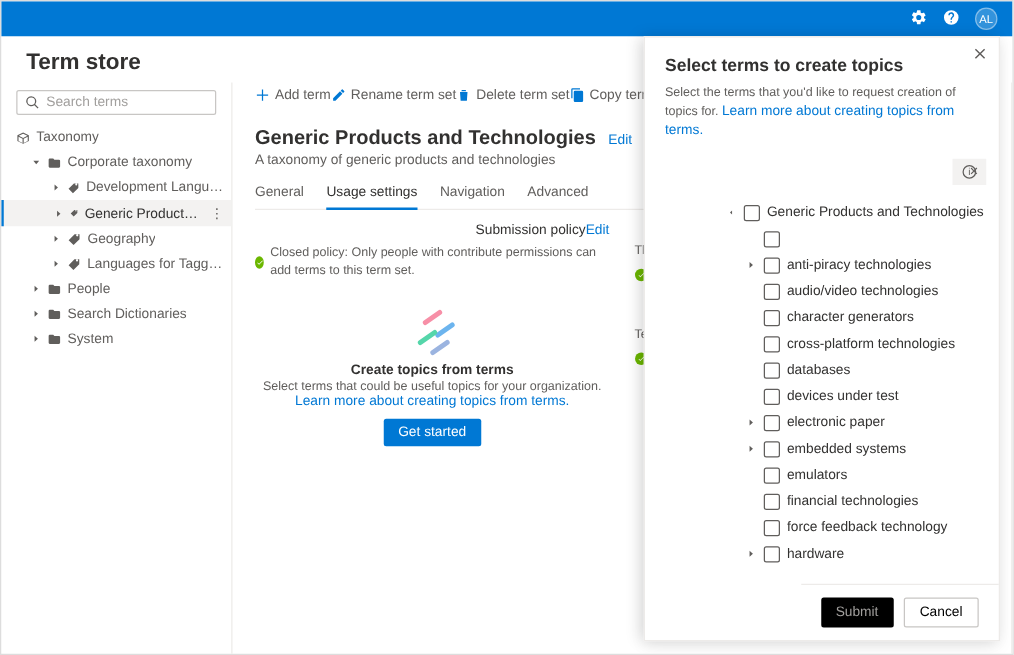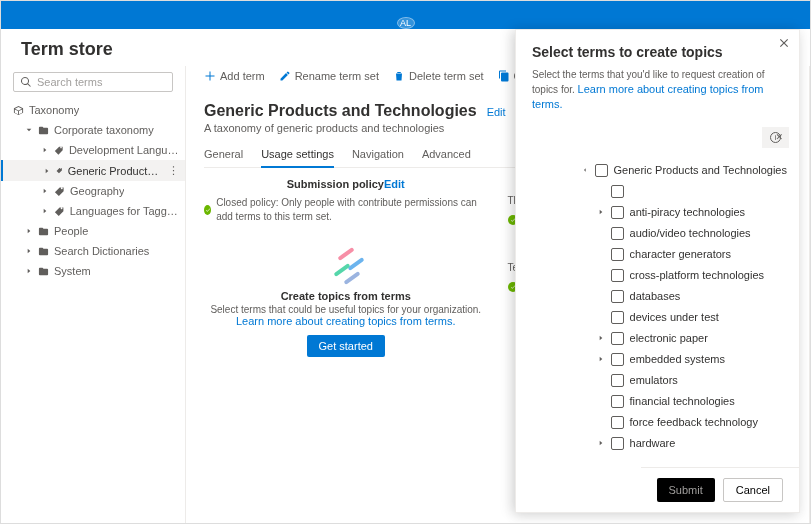--- a/index.html
+++ b/index.html
@@ -15,21 +15,20 @@
     border: 1px solid #ddd;
   }
   .top-bar {
     background: #0078d4;
     height: 28px;
     display: flex;
     align-items: center;
     justify-content: flex-end;
     padding: 0 12px;
     gap: 12px;
-    flex-direction: column;
   }
   .top-bar svg { fill: #fff; }
   .avatar {
     width: 18px; height: 18px; border-radius: 50%;
     background: rgba(255,255,255,.2); color: #fff;
     font-size: 9px; display: flex; align-items: center;
     justify-content: center; border: 1px solid rgba(255,255,255,.4);
   }
   .page-header {
     padding: 10px 20px 6px;
@@ -74,36 +73,36 @@
   .tree-row .lbl { white-space: nowrap; overflow: hidden; text-overflow: ellipsis; max-width: 120px;}
   .tree-row .dots { margin-left: auto; color: #605e5c; }
 
   .content {
     flex: 1;
     padding: 2px 18px 10px;
     border-right: 1px solid #edebe9;
     overflow: hidden;
   }
   .toolbar {
-    display: flex; gap: 14px;
+    display: flex; 
     font-size: 11px; color: #605e5c;
     padding: 2px 0 10px;
   }
   .toolbar .tbtn { display: flex; align-items: center; gap: 4px; cursor: pointer;}
   .toolbar svg { width: 12px; height: 12px; fill: #0078d4; }
   .title-row { display: flex; align-items: baseline; gap: 10px; margin-top: 10px;}
   .title { font-size: 16px; font-weight: 600; }
   .link { color: #0078d4; font-size: 11px; cursor: pointer;}
   .subtitle { font-size: 11px; color: #605e5c; margin-top: 2px;}
   .tabs { display: flex; gap: 18px; margin-top: 14px; font-size: 11px; color: #605e5c; border-bottom: 1px solid #edebe9;}
   .tab { padding-bottom: 6px; cursor: pointer;}
   .tab.active { color: #323130; border-bottom: 2px solid #0078d4; margin-bottom: -1px;}
   .sections { display: flex; gap: 20px;}
   .col { flex:1; padding-top: 10px;}
-  .sec-header { display: flex; justify-content: center; font-size: 11px; font-weight: 700; margin-bottom: 4px;}
+  .sec-header { display: flex; justify-content: flex-end; font-size: 11px; font-weight: 400; margin-bottom: 4px;}
   .sec-desc { font-size: 10px; color: #605e5c; line-height: 1.4;}
   .status-line { display: flex; gap: 5px; align-items: center; font-size: 10px; color: #605e5c; margin-top: 6px;}
   .status-line .dot { width:10px; height:10px; border-radius:50%; background:#6bb700; display:flex; align-items:center; justify-content:center;}
   .promo {
     margin-top: 24px; text-align: center;
     font-size: 10px; color: #605e5c;
   }
   .promo-illustration {
     width: 42px; height: 36px; margin: 0 auto 6px;
     position: relative;

